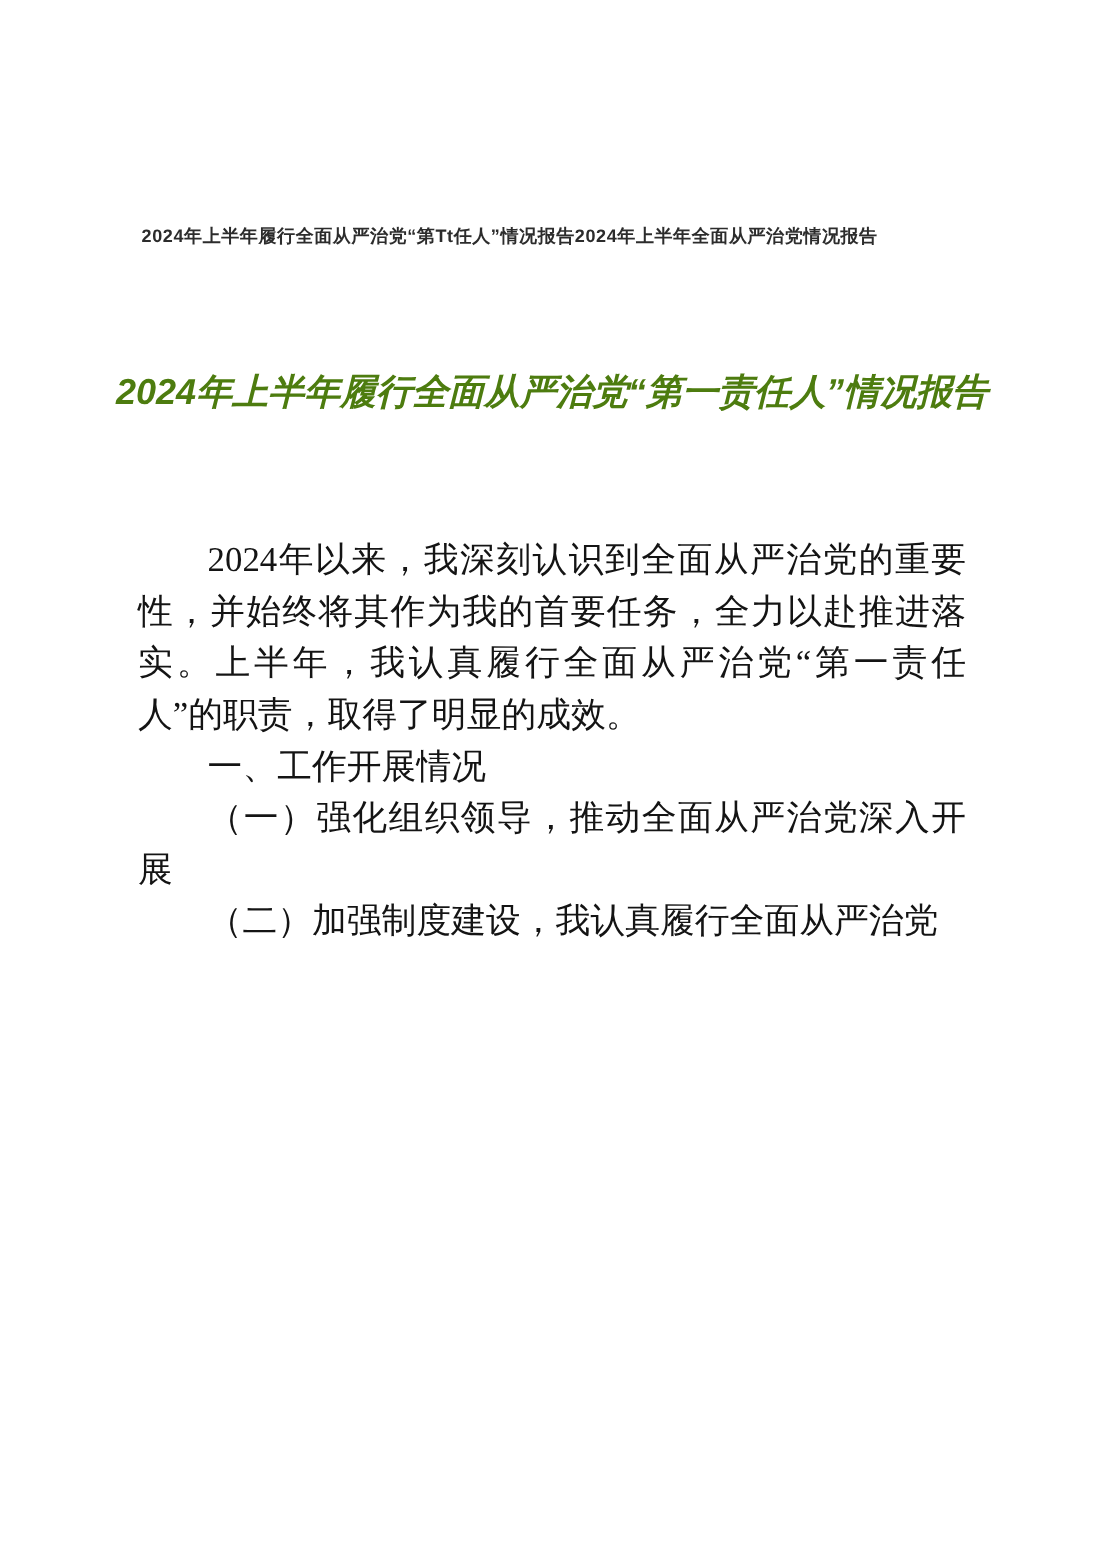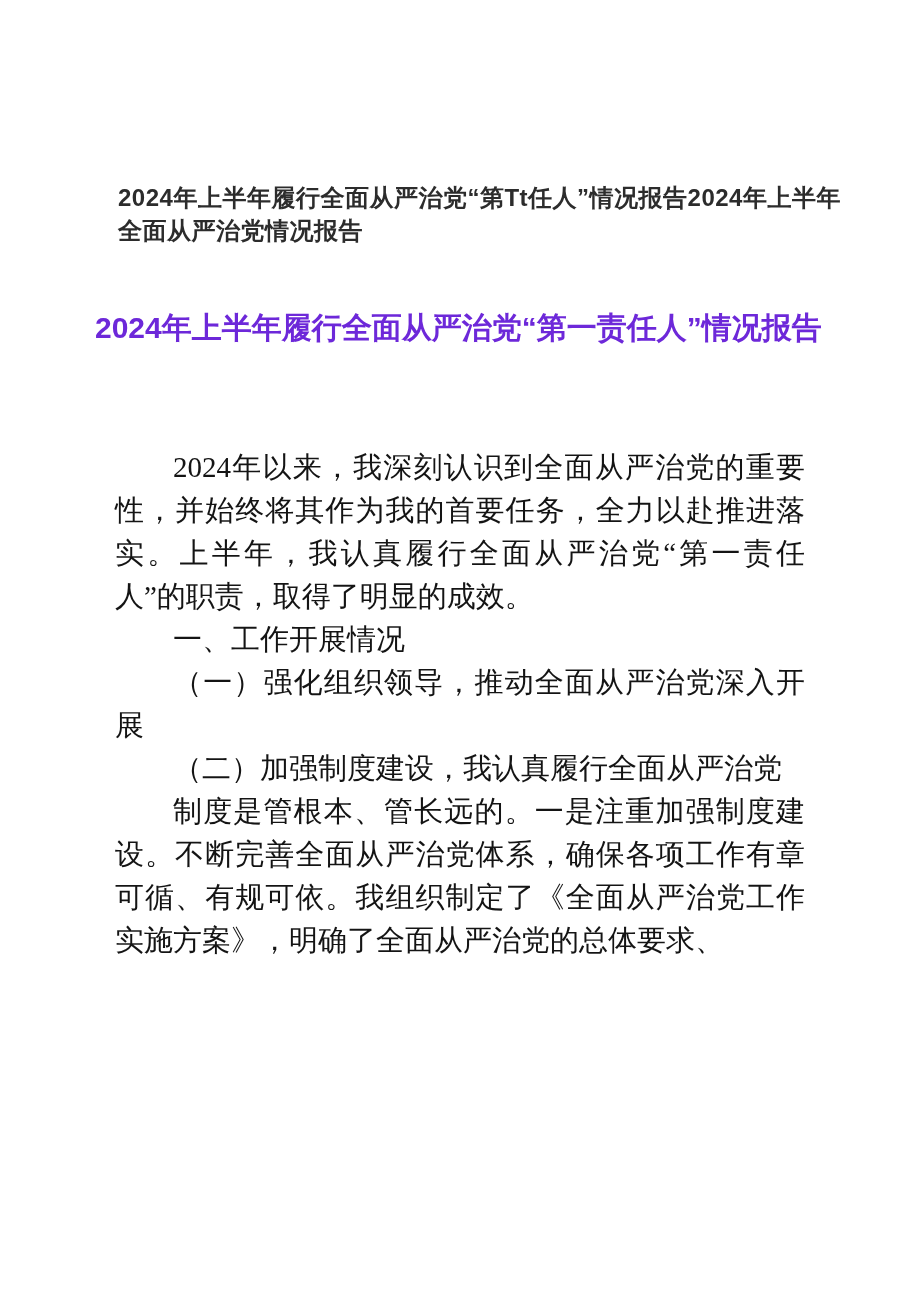--- a/index.html
+++ b/index.html
@@ -16,41 +16,42 @@
     font-family: "Liberation Serif", "DejaVu Serif", serif;
   }
   
   .header-note {
     position: absolute;
     left: 118px;
     top: 181px;
     width: 742px;
     font-family: "Liberation Sans", "DejaVu Sans", sans-serif;
     font-weight: bold;
-    font-size: 24px;
+    font-size: 15px;
     line-height: 33px;
     color: #2c2c2c;
     text-align: left;
     letter-spacing: 0.5px;
   }
   
   .doc-title {
     position: absolute;
     left: 0;
     top: 303px;
     width: 920px;
     padding: 0 95px;
     box-sizing: border-box;
     margin: 0;
     font-family: "Liberation Sans", "DejaVu Sans", sans-serif;
     font-weight: bold;
     font-size: 30px;
     line-height: 50px;
-    color: #6d28d9;
-    text-align: left;
+    color: #4d7c0f;
+    text-align: center;
+    font-style: italic;
   }
   
   .body-text {
     position: absolute;
     left: 115px;
     top: 446px;
     width: 690px;
     font-size: 29px;
     line-height: 43px;
     color: #141414;
@@ -77,17 +78,16 @@
 
     <p class="para">2024年以来，我深刻认识到全面从严治党的重要性，并始终将其作为我的首要任务，全力以赴推进落实。上半年，我认真履行全面从严治党“第一责任人”的职责，取得了明显的成效。</p>
 
     <div class="heading">一、工作开展情况</div>
 
     <div class="heading">（一）强化组织领导，推动全面从严治党深入开展</div>
 
 
     <div class="heading">（二）加强制度建设，我认真履行全面从严治党</div>
 
-    <p class="para">制度是管根本、管长远的。一是注重加强制度建设。不断完善全面从严治党体系，确保各项工作有章可循、有规可依。我组织制定了《全面从严治党工作实施方案》，明确了全面从严治党的总体要求、</p>
 
   </div>
 
 </div>
 
 </body></html>

